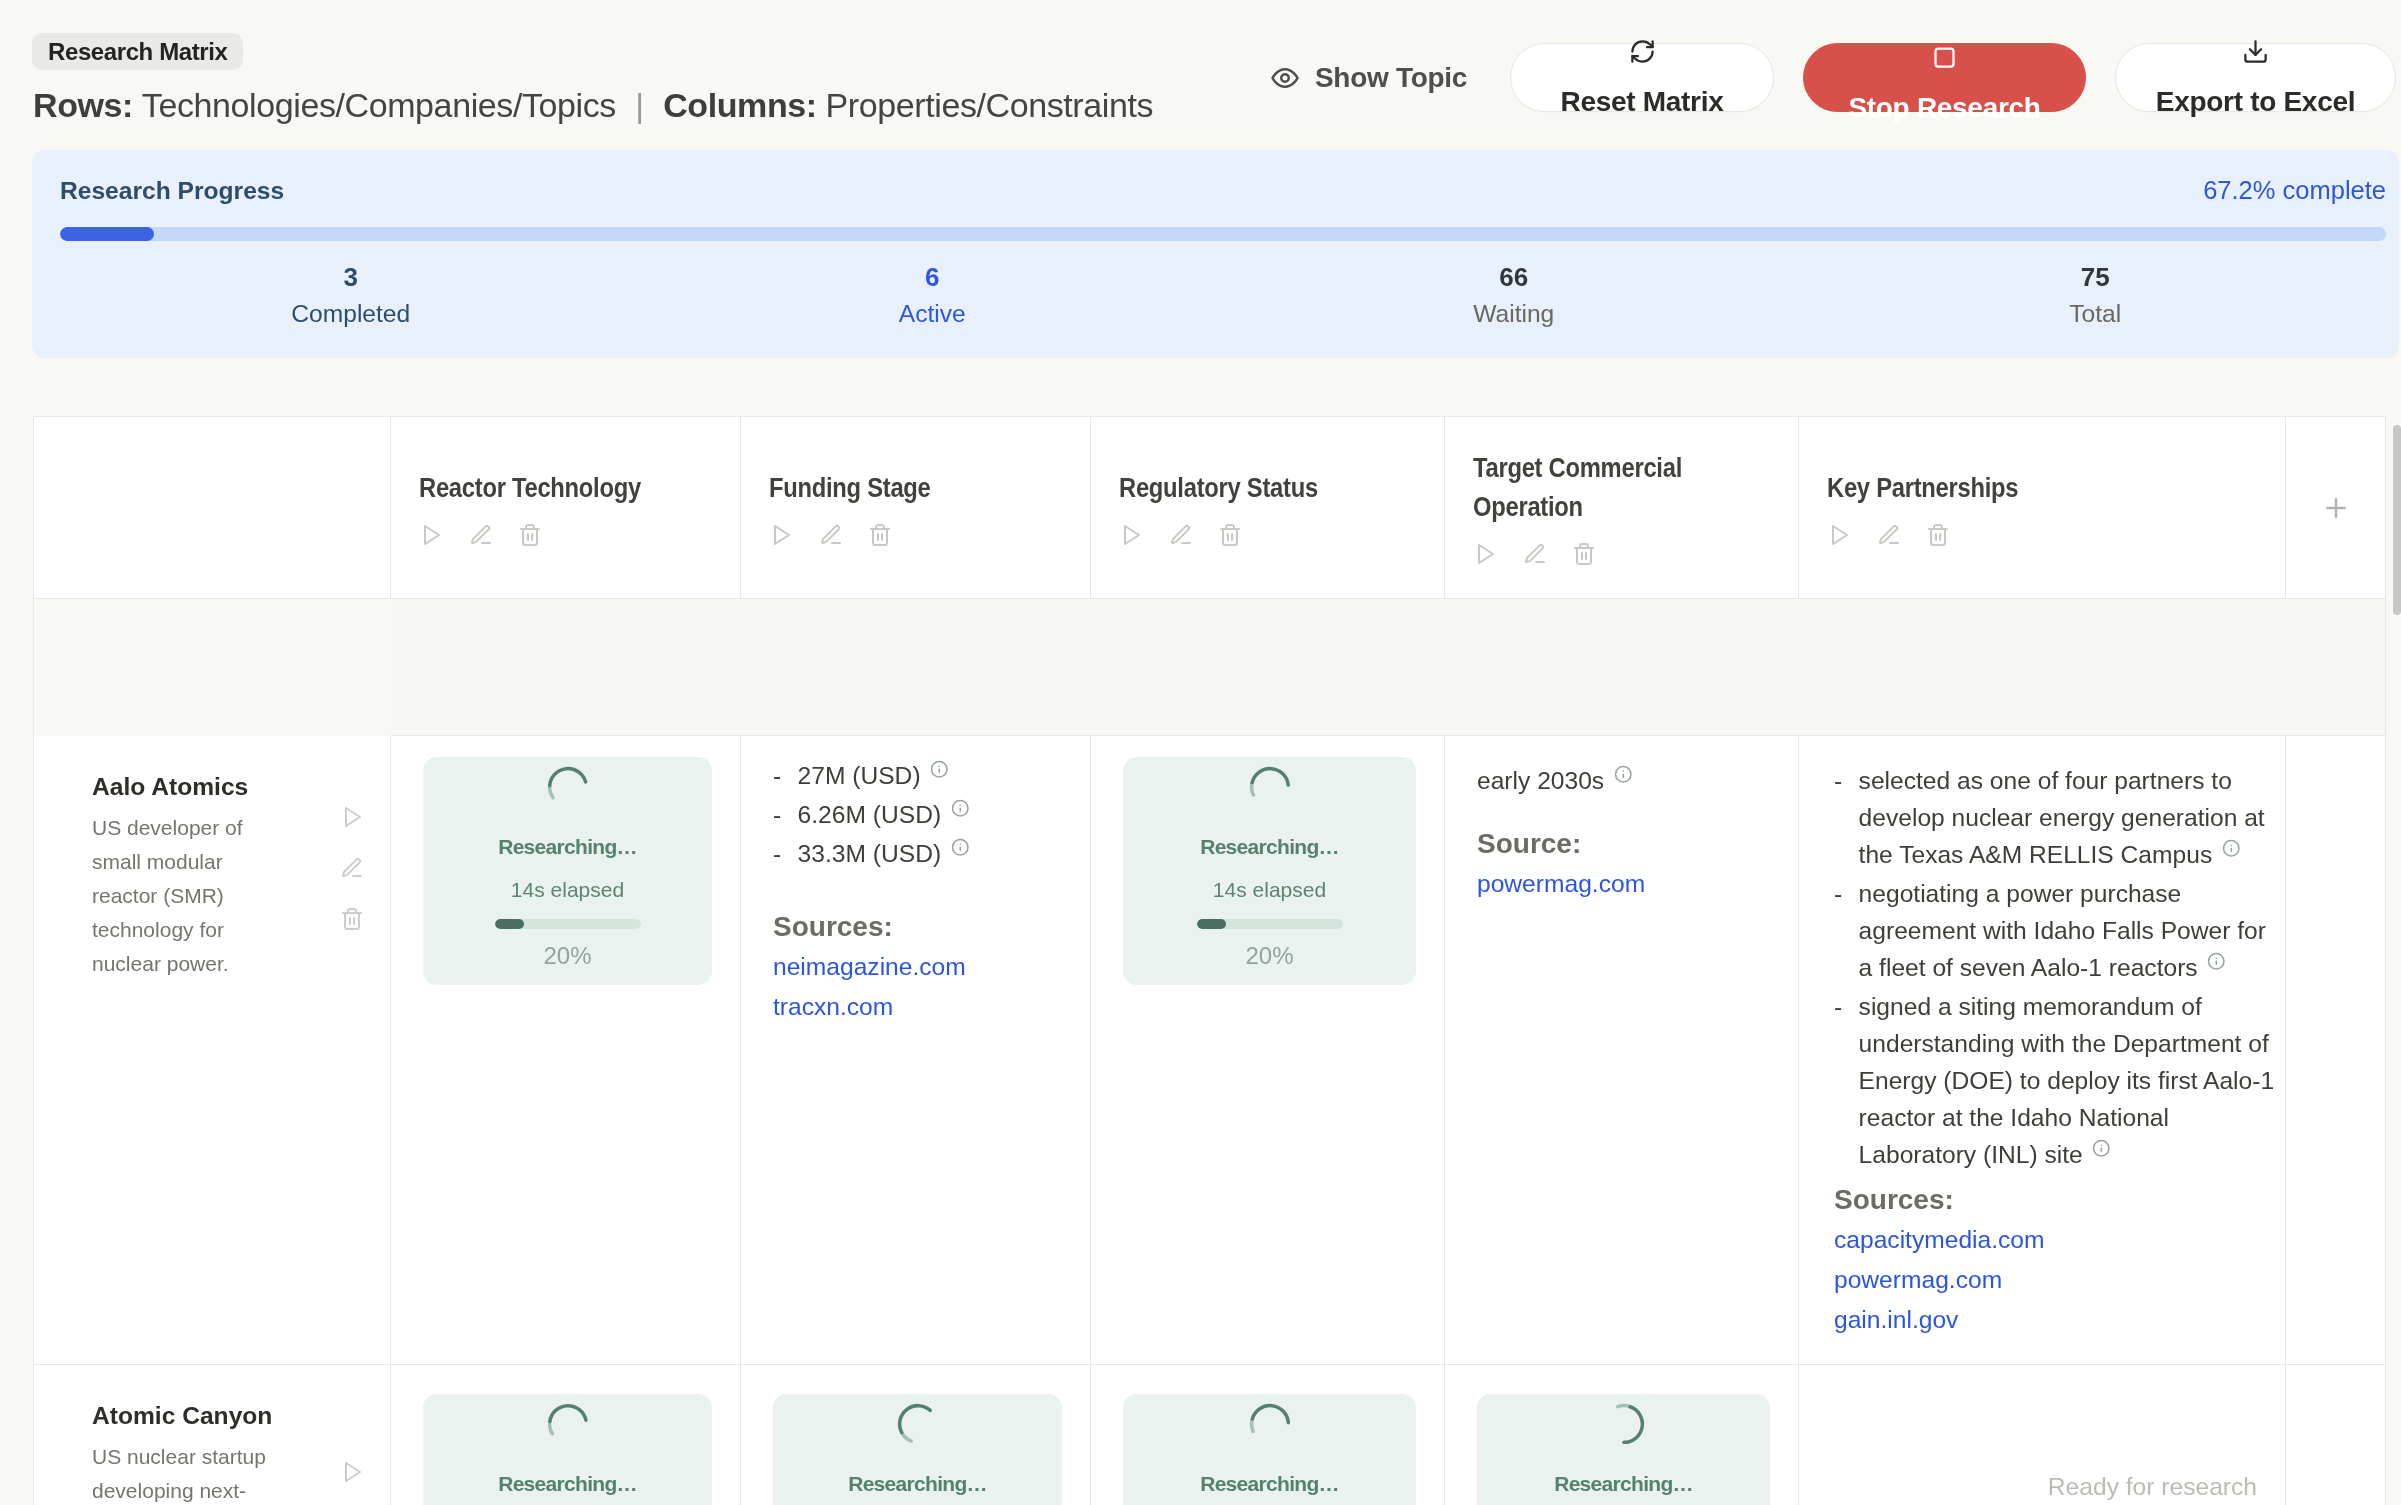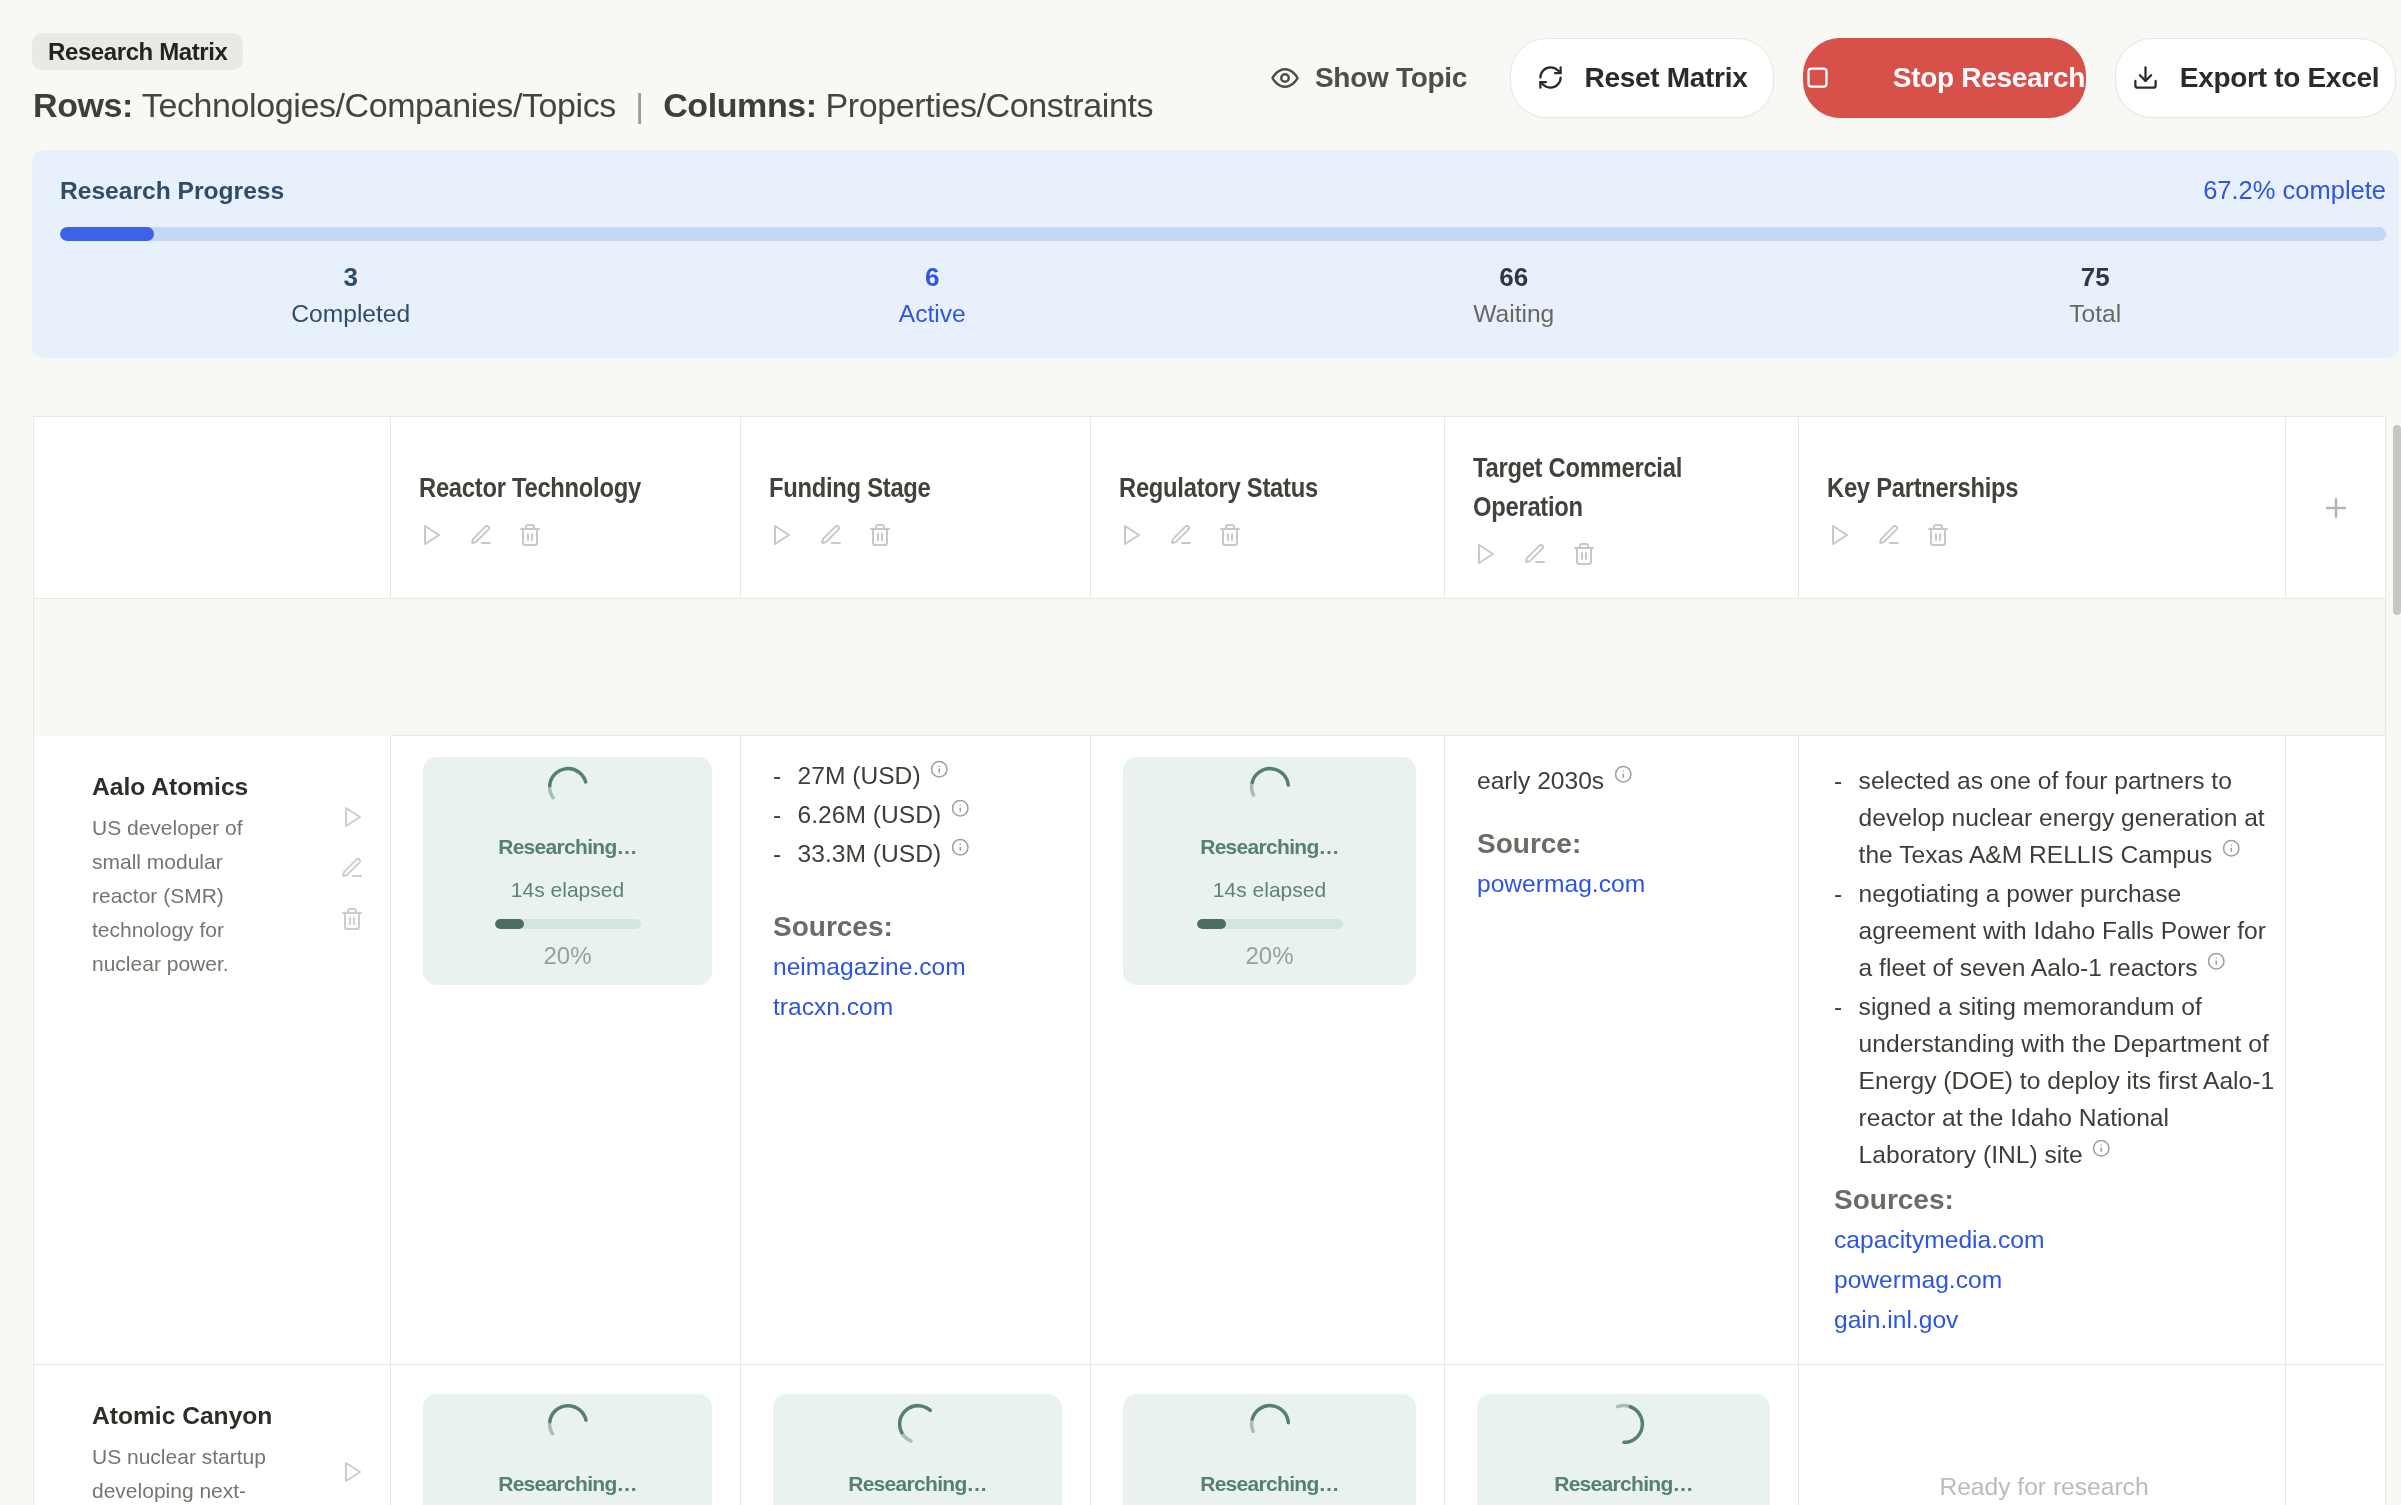--- a/index.html
+++ b/index.html
@@ -30,26 +30,27 @@
   .toolbar {
     position:absolute; top:41px; right:5px; height:73px;
     display:flex; align-items:center; gap:29px;
   }
   .show-topic {
     display:flex; align-items:center; gap:15px; margin-right:14px;
     font-size:28px; font-weight:600; color:#4f4f49; cursor:pointer; letter-spacing:-0.3px;
   }
   .show-topic svg { width:30px; height:30px; stroke:#4f4f49; }
   .pill {
-    height:80px; border-radius:37px; display:flex; align-items:center; justify-content:center;
+    height:69px; border-radius:37px; display:flex; align-items:center; justify-content:center;
     gap:21px; background:#ffffff;
     border:1.3px solid #e7e7e1;
     font-size:28px; font-weight:600; color:#2b2b27; cursor:pointer;
     letter-spacing:-0.3px;
     box-shadow:0 0.9px 1.8px rgba(0,0,0,0.02);
+    flex-direction:column;
   }
   .pill.w-reset { width:264px; }
   .pill.w-stop { width:283px;justify-content:space-between; }
   .pill.w-export { width:281px; }
   .pill svg { width:27px; height:27px; stroke:#2b2b27; }
   .pill.danger { background:#d8504a; border-color:#d8504a; color:#ffffff; }
   .pill.danger svg { stroke:#ffffff; }
 
   
   .progress-panel {
@@ -152,21 +153,21 @@
     display:inline-block; width:18.5px; height:18.5px; margin-left:2.6px;
     vertical-align:5.3px;
   }
   .info-icon svg { width:18.5px; height:18.5px; stroke:#9aa49e; }
   .sources { margin-top:24.6px; }
   .kp-cell .sources { margin-top:7px; }
   .funding-cell .sources { margin-top:35px; }
   .sources .src-label { font-size:28px; font-weight:600; color:#6c6c65; line-height:40px; }
   .sources a { display:block; font-size:24.6px; color:#2b55df; line-height:40px; text-decoration:none; }
   .single-value { line-height:37px; }
-  .ready { margin-top:74px; text-align:center; font-size:24.6px; color:#bcbcb6; line-height:37px; }
+  .ready { margin-top:74px; text-align:right; font-size:24.6px; color:#bcbcb6; line-height:37px; }
 
   
   .rot-a { transform:rotate(-6deg); }
   .rot-b { transform:rotate(4deg); }
   .rot-c { transform:rotate(-2deg); }
   .rot-d { transform:rotate(-38deg); }
   .rot-e { transform:rotate(6deg); }
   .rot-f { transform:rotate(100deg); }
 
   

